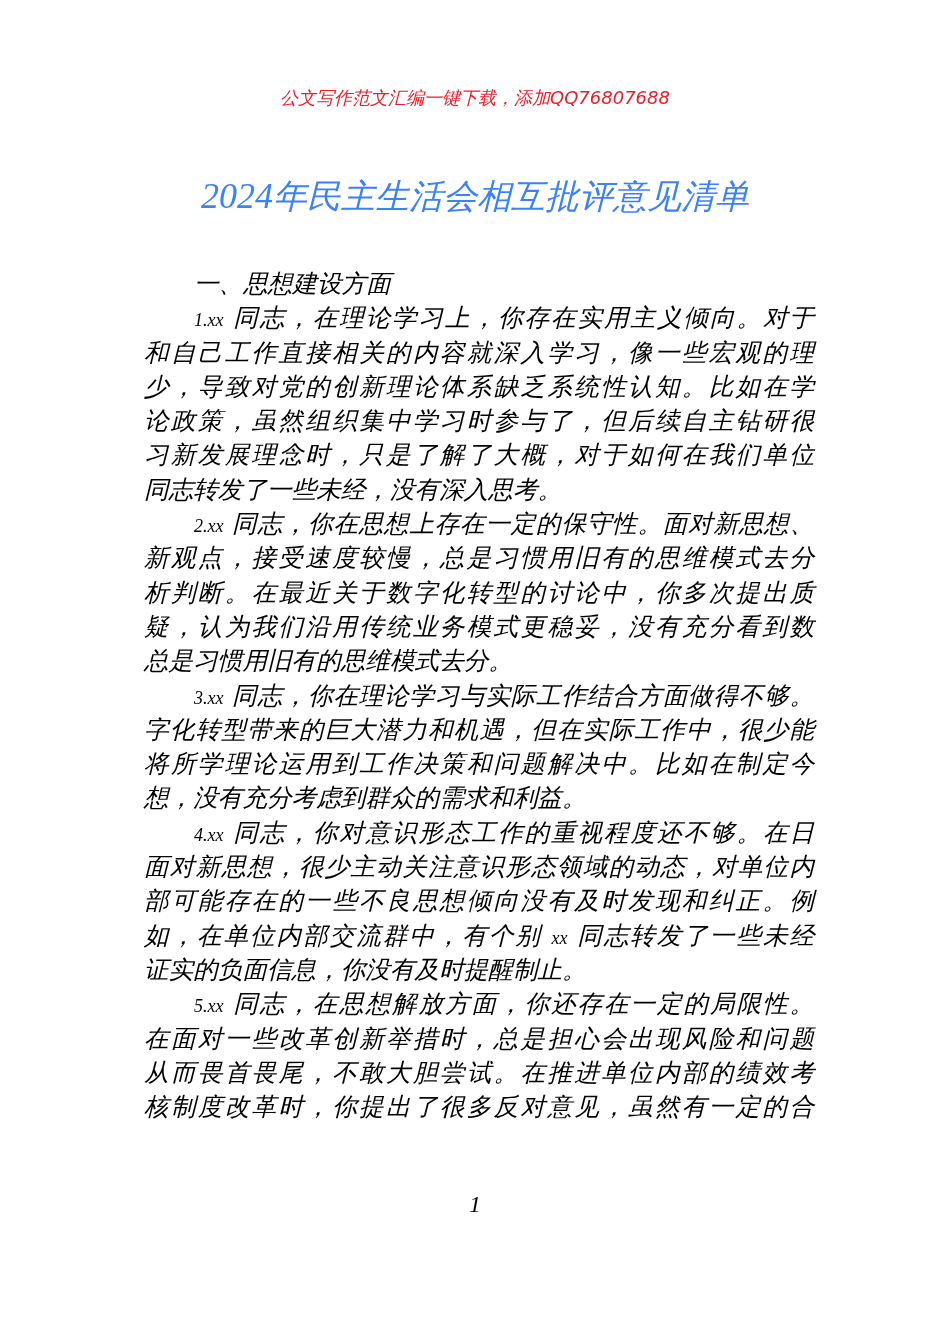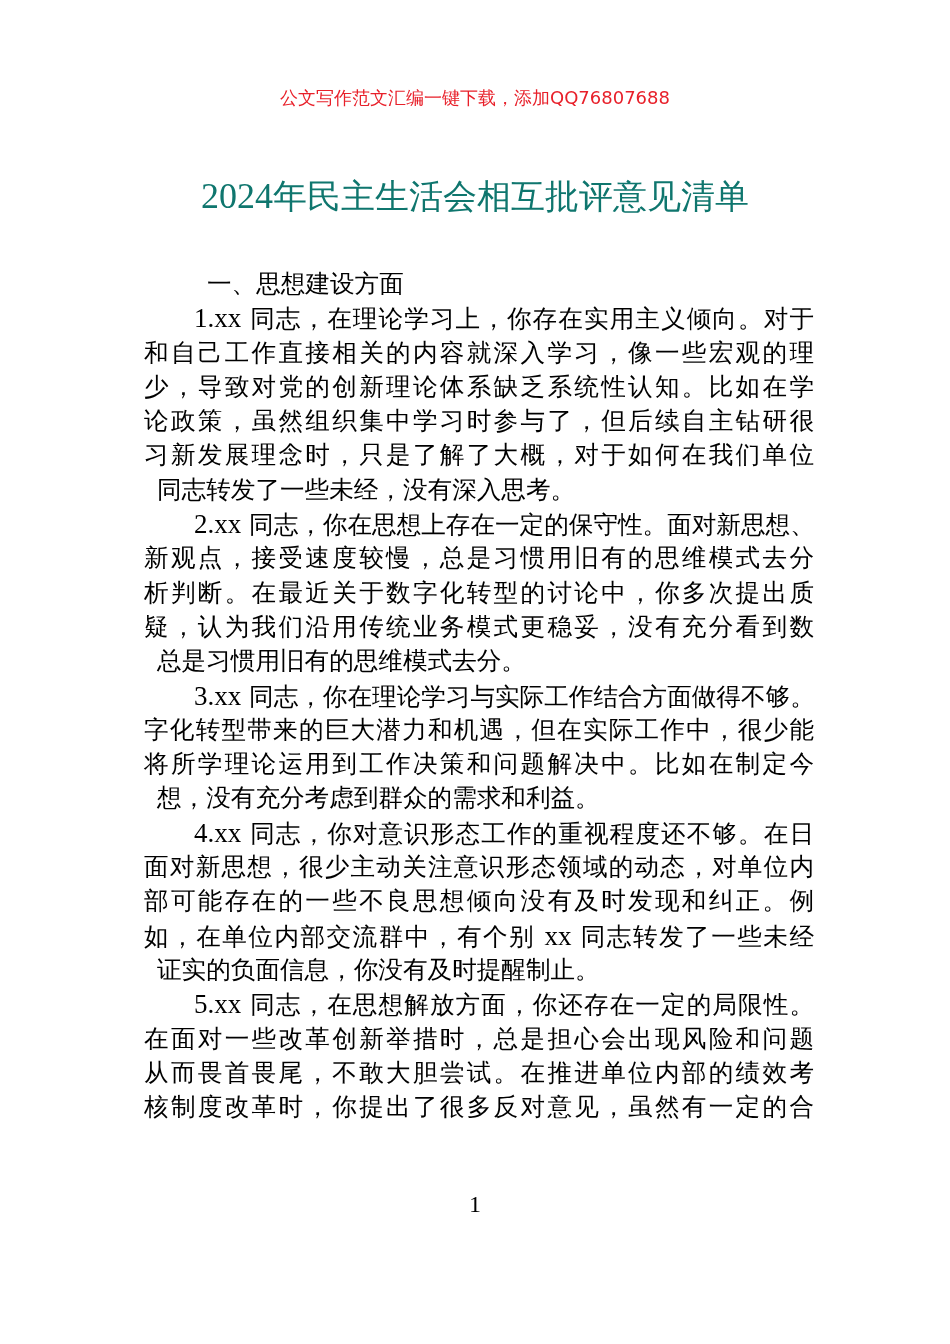--- a/index.html
+++ b/index.html
@@ -15,41 +15,42 @@
       font-family: "DejaVu Sans", sans-serif;
       color: #000000;
     }
     .page {
       position: absolute;
       left: 0;
       top: 0;
       width: 754px;
       height: 1344px;
       background: #ffffff;
+      font-style: italic;
     }
     .banner {
       position: absolute;
       left: 0;
       top: 86px;
       width: 950px;
       text-align: center;
       font-size: 18px;
       line-height: 24px;
       color: #e8202a;
       font-family: "DejaVu Sans", sans-serif;
     }
     .title {
       position: absolute;
       left: 0;
       top: 174px;
       width: 950px;
       text-align: center;
       font-size: 34px;
       line-height: 44px;
-      color: #0f766e;
+      color: #3b82f6;
       font-family: "DejaVu Sans", sans-serif;
       letter-spacing: 0px;
     }
     .title .num {
       font-family: "Liberation Serif", serif;
       font-size: 36px;
     }
     .body-text {
       position: absolute;
       left: 144px;
@@ -62,28 +63,27 @@
     }
     .line {
       display: block;
       white-space: nowrap;
       height: 34.3px;
       text-align: justify;
       text-align-last: justify;
     }
     .line.last {
       text-align-last: left;
-      margin-left: 13px;
     }
     .line.indent {
       padding-left: 50px;
     }
     .latin {
       font-family: "Liberation Serif", serif;
-      font-size: 27px;
+      font-size: 18px;
       margin-top: 20px;
     }
     .page-number {
       position: absolute;
       left: 0;
       top: 1190px;
       width: 950px;
       text-align: center;
       font-family: "Liberation Serif", serif;
       font-size: 24px;

